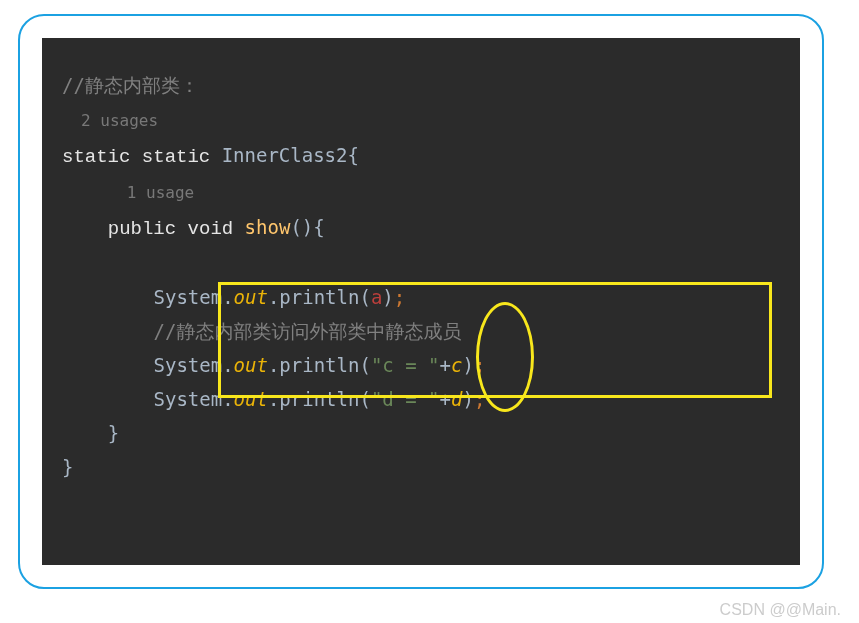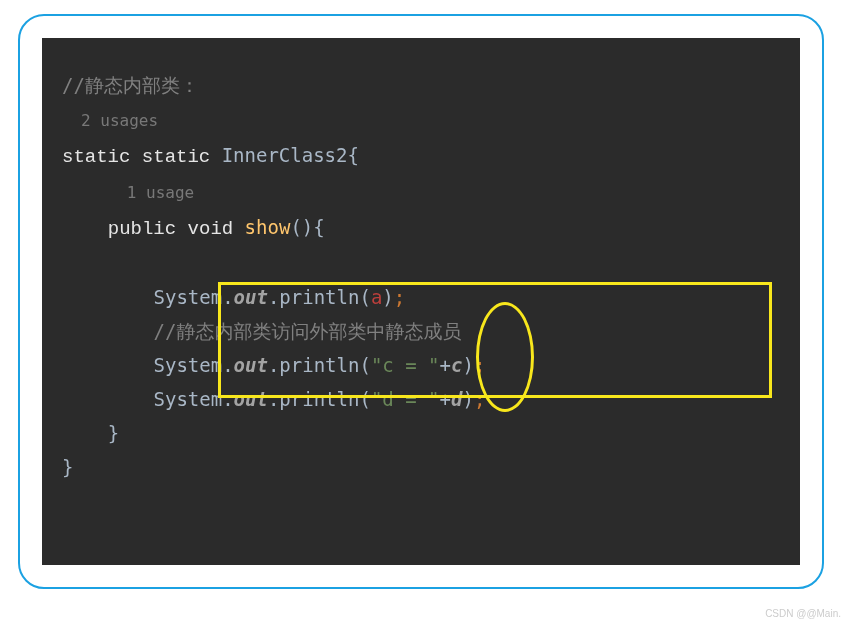--- a/index.html
+++ b/index.html
@@ -37,21 +37,21 @@
       line-height: 34px;
       white-space: pre;
       font-family: "Consolas", "Monaco", monospace;
     }
     .comment { color: #808080; }
     .usage-hint { color: #787878; font-size: 16px; margin-left: 19px; }
     .keyword { color: #e5e5e5; font-family: Liberation Mono, monospace; }
     .classname { color: #a9b7c6; text-align: center; }
     .method { color: #ffc66d; }
     .plain { color: #a9b7c6; }
-    .field-italic { color: #a3a3a3; font-style: italic; font-weight: bold; }
+    .field-italic { color: #eab308; font-style: italic; }
     .string { color: #6a8759; }
     .error-var { color: #bc3f3c; }
     .semicol { color: #cc7832; }
     .yellow-rect {
       position: absolute;
       border: 3px solid #f8e71c;
       left: 176px;
       top: 244px;
       width: 554px;
       height: 116px;
@@ -64,21 +64,21 @@
       left: 434px;
       top: 264px;
       width: 58px;
       height: 110px;
       pointer-events: none;
     }
     .watermark {
       position: absolute;
       right: 18px;
       bottom: 4px;
-      font-size: 10px;
+      font-size: 16px;
       color: #ccc;
       font-family: sans-serif;
     }
   </style>
 </head>
 <body>
 
 <div class="outer-frame">
   <div class="code-panel">
 

